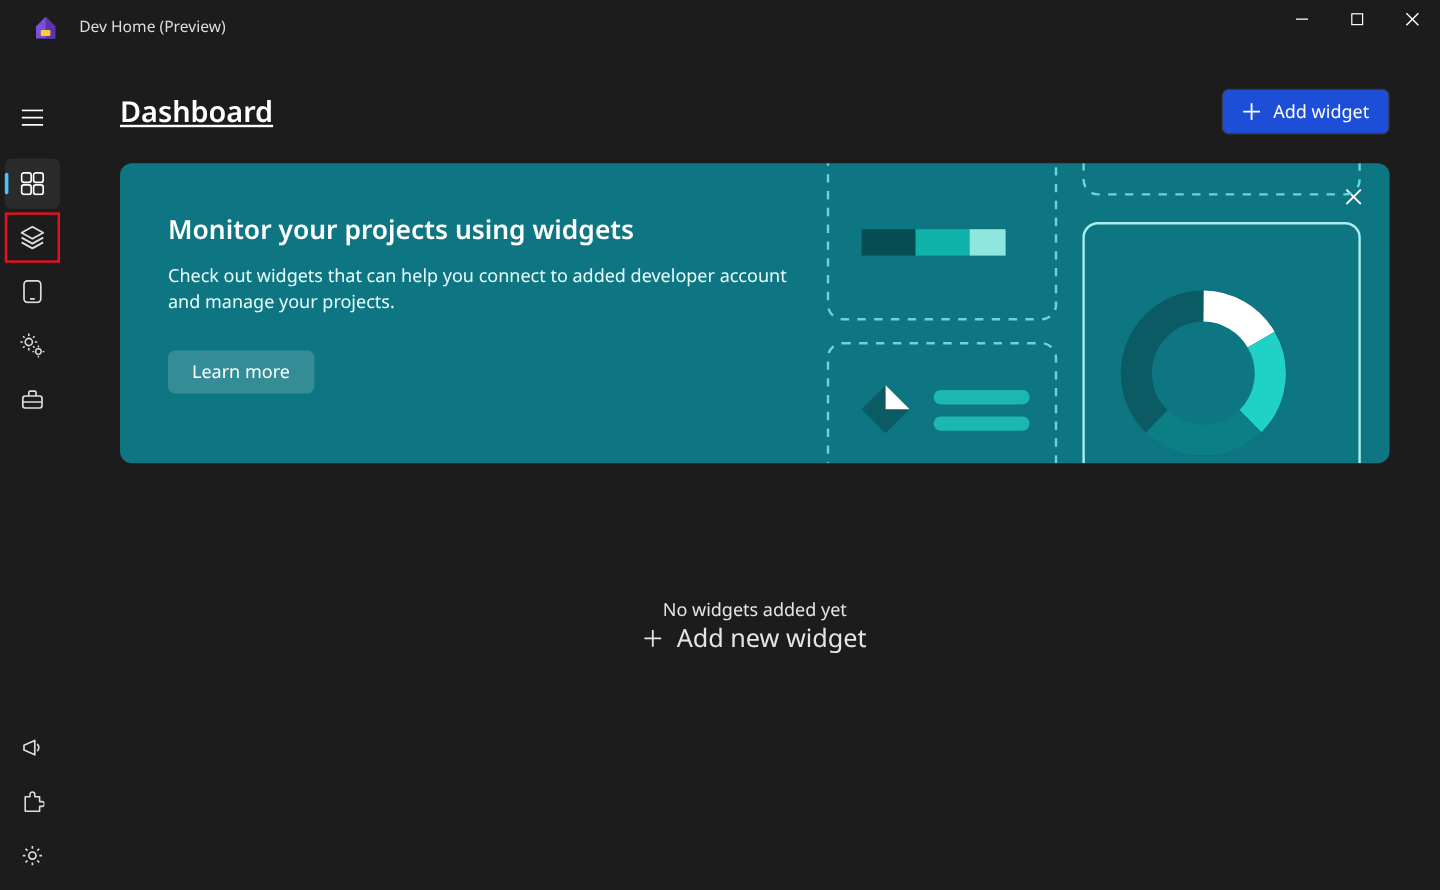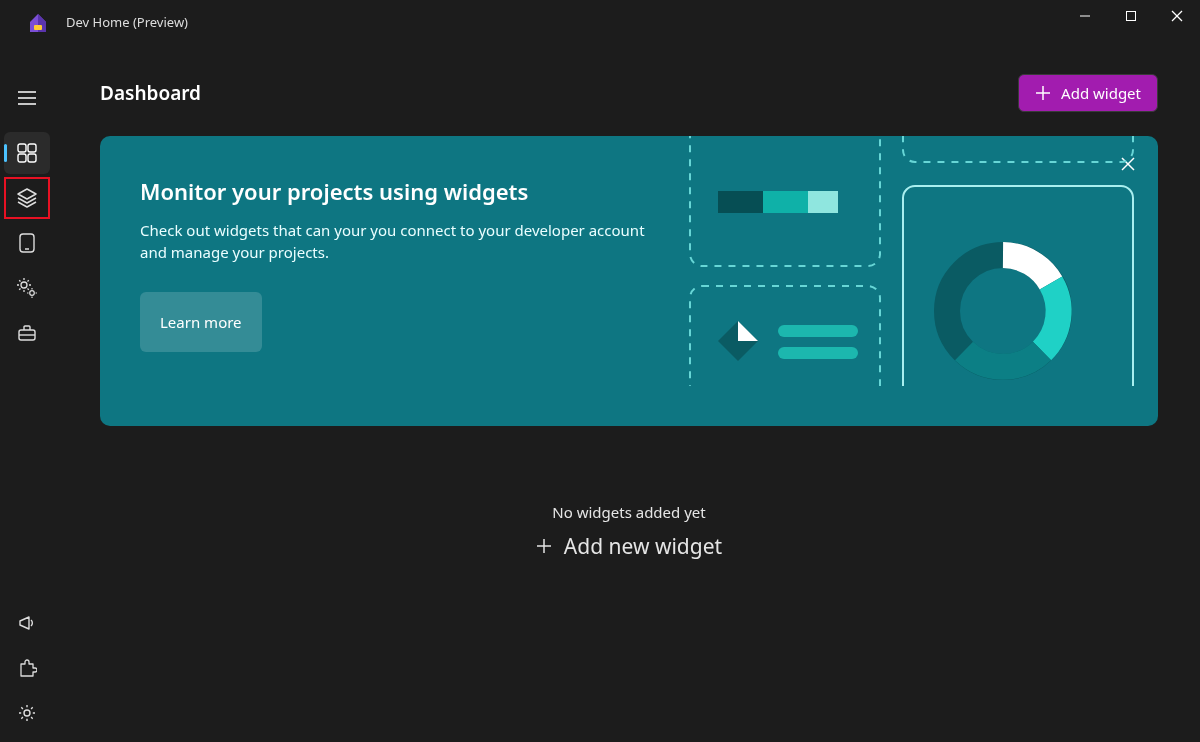--- a/index.html
+++ b/index.html
@@ -75,63 +75,63 @@
   .main {
     flex:1; display:flex; flex-direction:column;
     padding:30px 42px 0 46px;
     min-width:0;
   }
 
   .page-header {
     display:flex; align-items:center;
     margin-bottom:24px;
   }
-  .page-title { font-size:19px; font-weight:600; letter-spacing:0; }
+  .page-title { font-size:24px; font-weight:600; letter-spacing:0;text-decoration:underline; }
   .add-widget-btn {
     margin-left:auto;
-    background:#a21caf; border:1px solid #3a3a3a;
+    background:#1d4ed8; border:1px solid #3a3a3a;
     border-radius:6px; padding:8px 16px;
     display:flex; align-items:center; gap:10px;
     font-size:15px; color:#fff;
   }
 
   .banner {
     background:#0e7682;
     border-radius:10px;
-    height:290px;
+    height:250px;
     padding:30px 40px;
     position:relative;
     display:flex;
     overflow:hidden;
   }
   .banner-text { max-width:540px; z-index:2; }
   .banner-title { font-size:22px; font-weight:600; margin:10px 0 14px 0; }
   .banner-desc { font-size:15px; line-height:1.45; color:#eafeff; max-width:520px;}
   .learn-more-btn {
     margin-top:28px;
     background:rgba(255,255,255,0.16);
     border-radius:6px;
-    padding:20px 20px;
+    padding:8px 20px;
     display:inline-block;
     font-size:15px; color:#fff;
   }
   .banner-close {
     position:absolute; top:14px; right:16px;
     width:28px; height:28px;
     display:flex; align-items:center; justify-content:center; color:#fff;
   }
   
   .banner-art {
     position:absolute; right:0; top:0; bottom:0; width:480px;
     pointer-events:none;
   }
 
   .empty-state {
-    margin-top:76px;
-    display:flex; flex-direction:column; align-items:center; gap:10px;
+    margin-top:112px;
+    display:flex; flex-direction:column; align-items:center; gap:0;
   }
   .empty-title { font-size:15px; color:#e5e5e5; }
   .add-new-widget {
     display:flex; align-items:center; gap:12px;
     font-size:21px; color:#e5e5e5;
   }
 
   svg { display:block; }
 </style>
 </head>
@@ -251,21 +251,21 @@
             <line x1="8" y1="1" x2="8" y2="15" stroke="#fff" stroke-width="1.5"></line>
             <line x1="1" y1="8" x2="15" y2="8" stroke="#fff" stroke-width="1.5"></line>
           </svg>
           <span>Add widget</span>
         </div>
       </div>
 
       <div class="banner">
         <div class="banner-text">
           <div class="banner-title">Monitor your projects using widgets</div>
-          <div class="banner-desc">Check out widgets that can your you connect to your developer account and manage your projects.</div>
+          <div class="banner-desc">Check out widgets that can help you connect to added developer account and manage your projects.</div>
           <div class="learn-more-btn">
             <span>Learn more</span>
           </div>
         </div>
 
         <div class="banner-close">
           <svg width="14" height="14" viewBox="0 0 14 14">
             <line x1="1" y1="1" x2="13" y2="13" stroke="#fff" stroke-width="1.5"></line>
             <line x1="13" y1="1" x2="1" y2="13" stroke="#fff" stroke-width="1.5"></line>
           </svg>

